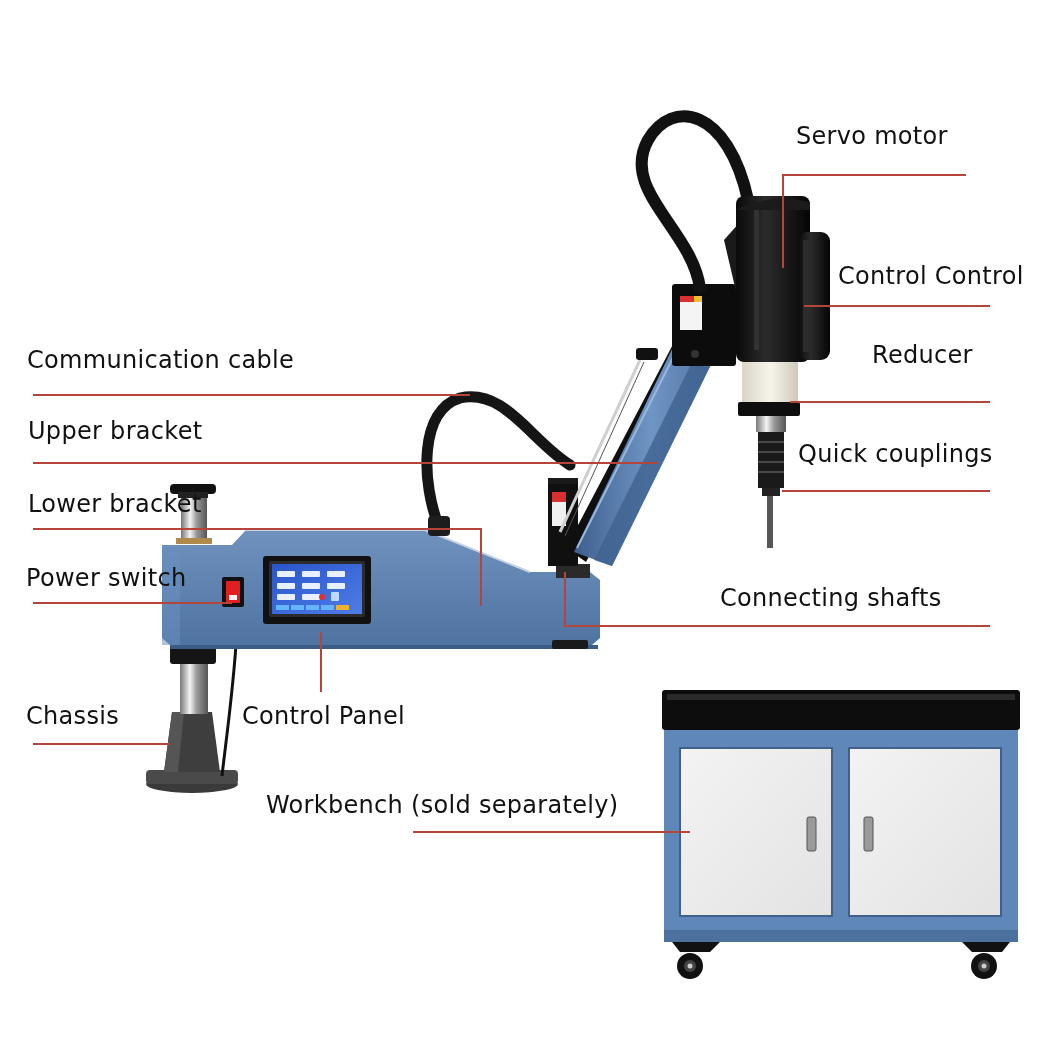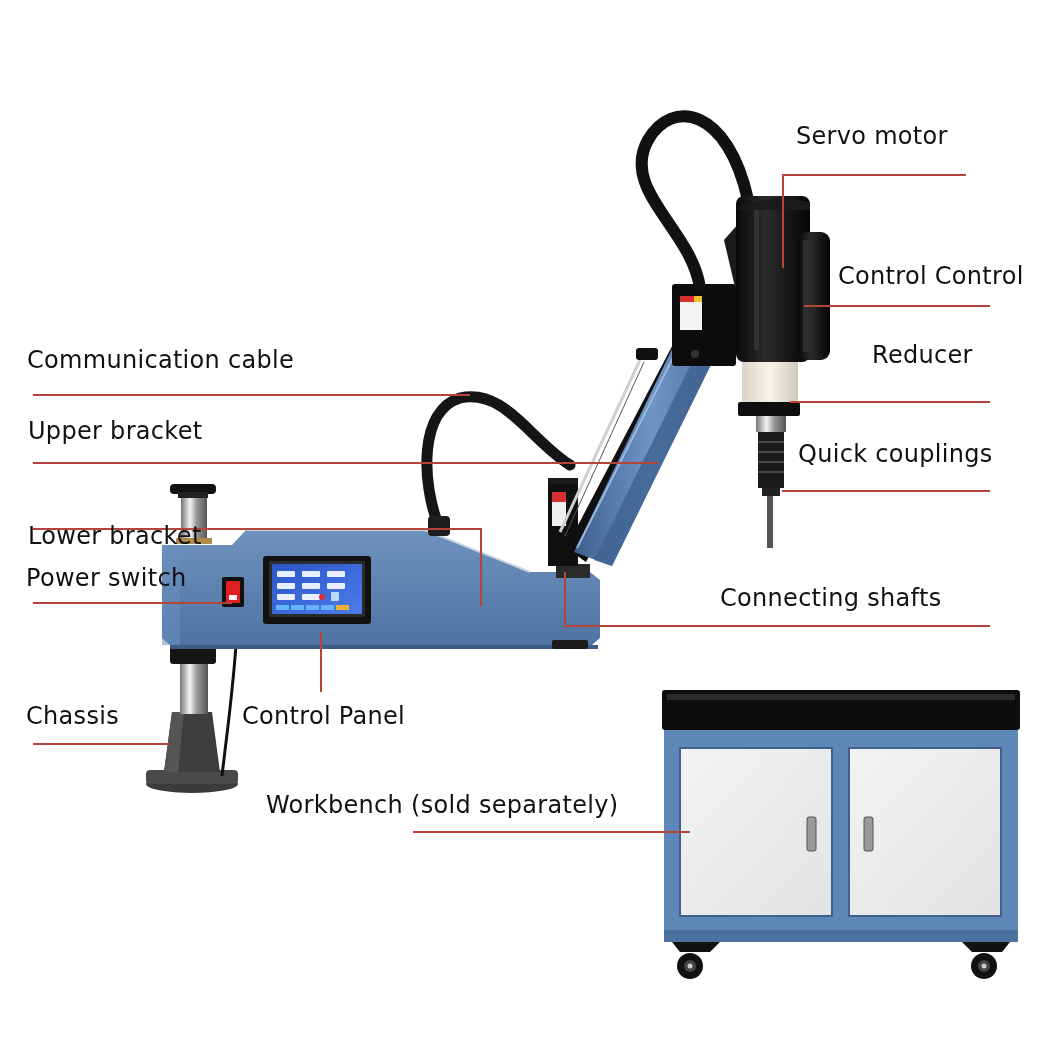--- a/index.html
+++ b/index.html
@@ -208,19 +208,19 @@
       <polyline points="413,832 690,832"></polyline>
     </g>
   </svg>
 
   <div class="label" style="left:796px; top:124px;">Servo motor</div>
   <div class="label" style="left:838px; top:264px;">Control Control</div>
   <div class="label" style="left:27px; top:348px;">Communication cable</div>
   <div class="label" style="left:872px; top:343px;">Reducer</div>
   <div class="label" style="left:28px; top:419px;">Upper bracket</div>
   <div class="label" style="left:798px; top:442px;">Quick couplings</div>
-  <div class="label" style="left:28px; top:492px;margin-top:32px;">Lower bracket</div>
+  <div class="label" style="left:28px; top:492px;">Lower bracket</div>
   <div class="label" style="left:26px; top:566px;">Power switch</div>
   <div class="label" style="left:720px; top:586px;">Connecting shafts</div>
   <div class="label" style="left:26px; top:704px;">Chassis</div>
   <div class="label" style="left:242px; top:704px;">Control Panel</div>
   <div class="label" style="left:266px; top:793px;text-align:right;">Workbench (sold separately)</div>
 </div>
 
 </body></html>

